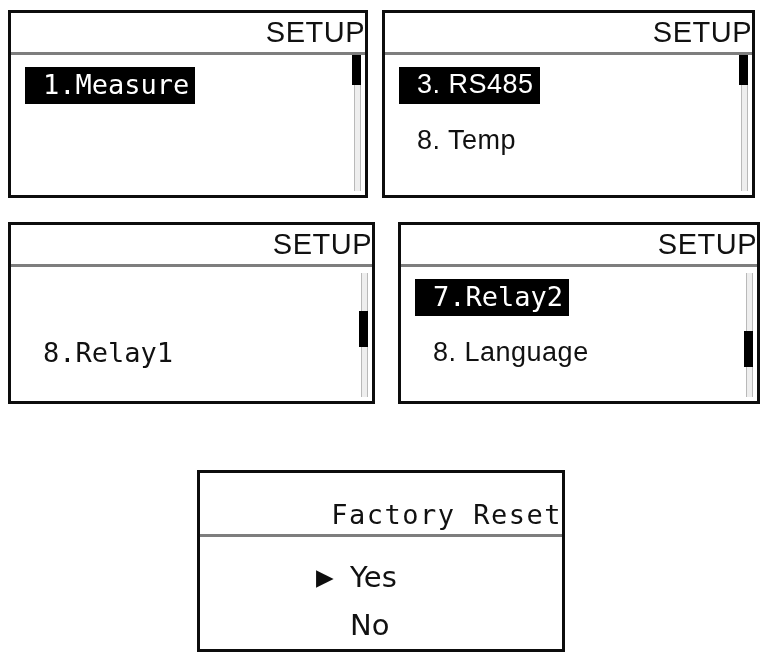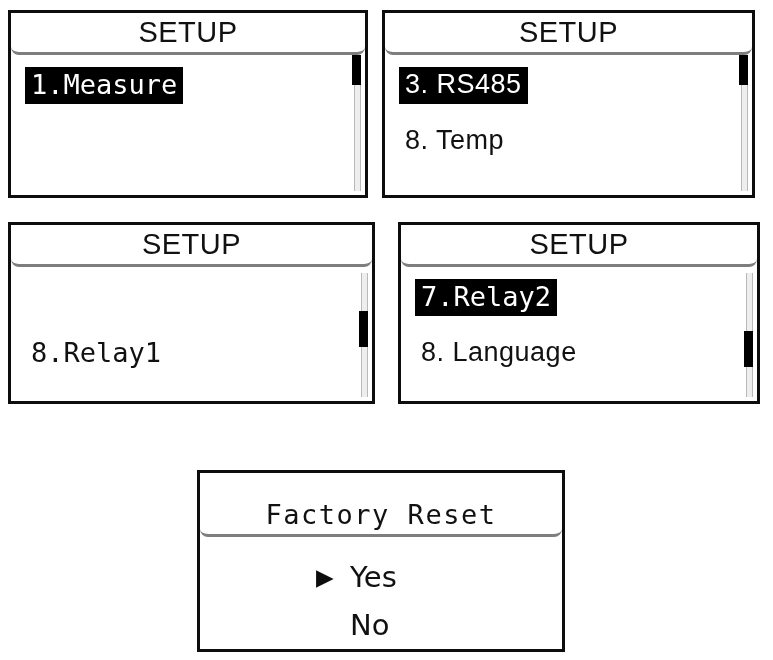--- a/index.html
+++ b/index.html
@@ -25,26 +25,25 @@
     display: flex;
     flex-direction: column;
     overflow: hidden;
   }
 
   
   .lcd-title {
     flex: 0 0 auto;
     box-sizing: border-box;
     width: 100%;
-    text-align: center;
+    text-align: right;
     color: #111111;
     border-bottom: 3px solid #7e7e7e;
     letter-spacing: 0.5px;
     white-space: nowrap;
-    border-radius: 8px;
   }
   .lcd-title.setup {
     height: 42px;
     line-height: 38px;
     font-size: 29px;
     font-family: "Liberation Sans", sans-serif;
     font-weight: 400;
   }
   .lcd-title.factory {
     height: 40px;
@@ -66,21 +65,21 @@
 
   
   .menu-row {
     position: absolute;
     left: 14px;
     display: flex;
     align-items: center;
     white-space: nowrap;
     font-size: 27px;
     color: #111111;
-    padding: 2px 6px 4px 6px;
+    padding: 2px 6px 4px 18px;
     box-sizing: border-box;
   }
   .menu-row.r1 { top: 12px; }
   .menu-row.r2 { top: 68px; }
 
   .menu-row.selected {
     background: #000000;
     color: #ffffff;
   }
 

